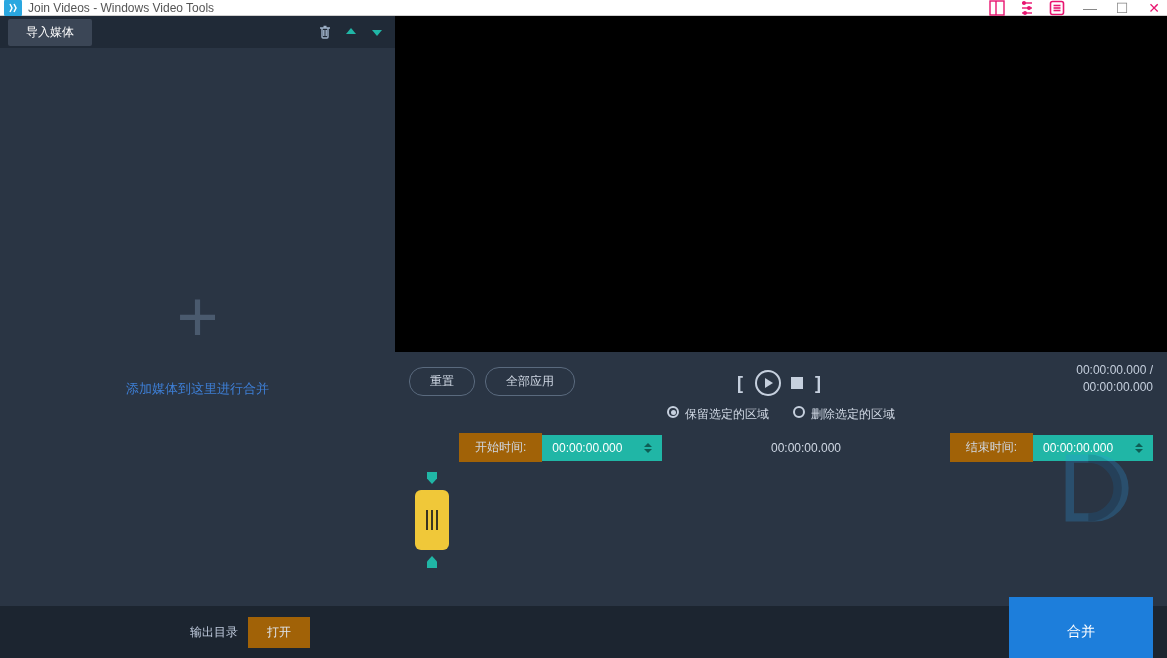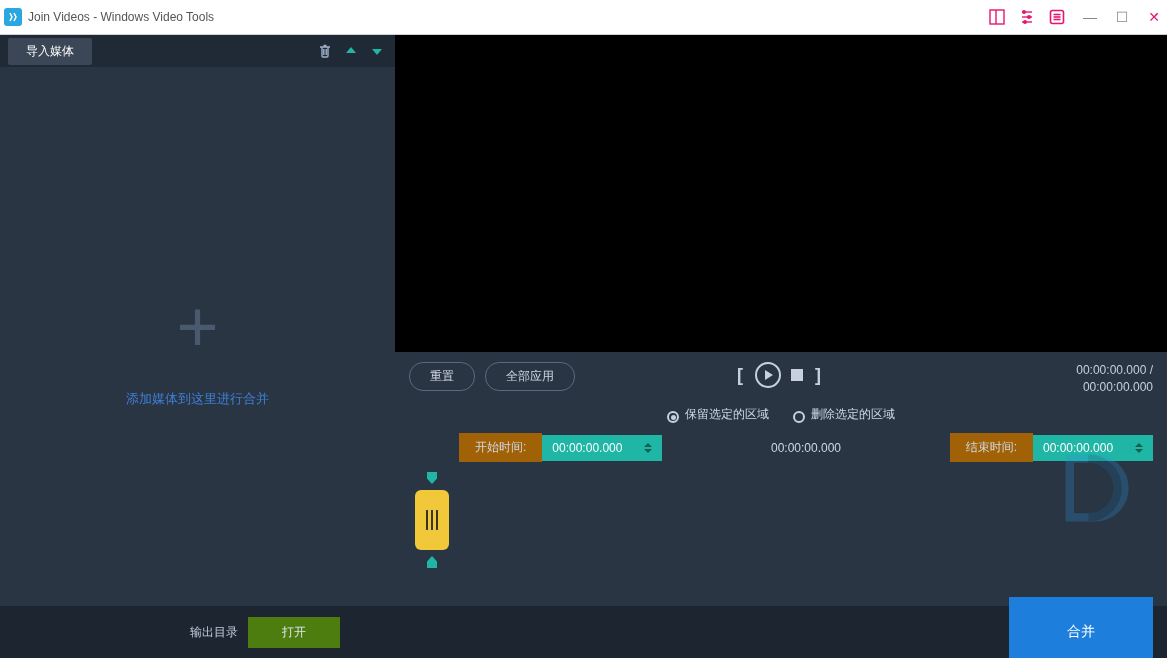--- a/index.html
+++ b/index.html
@@ -1,18 +1,18 @@
 <!DOCTYPE html>
 <html><head>
 <meta charset="utf-8">
 <style>
 * { margin: 0; padding: 0; box-sizing: border-box; font-family: "Microsoft YaHei", "Segoe UI", sans-serif; }
 body { width: 1167px; height: 658px; background: #2a3544; overflow: hidden; display: flex; flex-direction: column; }
 
-.titlebar { height: 35px; background: #fff; display: flex; align-items: center; padding: 0 4px; border-bottom: 1px solid #d0d0d0; }
+.titlebar { height: 16px; background: #fff; display: flex; align-items: center; padding: 0 4px; border-bottom: 1px solid #d0d0d0; }
 .app-icon { width: 18px; height: 18px; background: #2aa7e0; border-radius: 3px; margin-right: 6px; display: flex; align-items: center; justify-content: center; }
 .app-icon svg { width: 12px; height: 12px; }
 .title-text { font-size: 12px; color: #555; flex: 1; }
 .tb-icons { display: flex; gap: 10px; align-items: center; padding-right: 4px; }
 .tb-icon { width: 20px; height: 20px; display: flex; align-items: center; justify-content: center; cursor: pointer; }
 .win-controls { display: flex; gap: 14px; margin-left: 10px; align-items: center; }
 .win-btn { width: 18px; height: 18px; display: flex; align-items: center; justify-content: center; cursor: pointer; color: #888; font-size: 14px; }
 .win-close { color: #e81570; }
 
 .main { flex: 1; display: flex; min-height: 0; }
@@ -23,31 +23,31 @@
 .lp-iconbtn { width: 20px; height: 20px; display: flex; align-items: center; justify-content: center; cursor: pointer; }
 
 .media-drop { flex: 1; display: flex; flex-direction: column; align-items: center; justify-content: center; gap: 28px; }
 .plus-icon { color: #4a5a6e; font-size: 72px; font-weight: 200; line-height: 1; }
 .drop-text { color: #3e7fd6; font-size: 13px; }
 
 .right-panel { flex: 1; background: #202a37; display: flex; flex-direction: column; min-width: 0; }
 .preview { flex: 1; background: #000; }
 .controls { background: #2a3544; padding: 10px 14px 14px; display: flex; flex-direction: column; gap: 10px; }
 
-.row1 { display: flex; align-items: flex-start; gap: 10px; }
+.row1 { display: flex; align-items: flex-end; gap: 10px; }
 .pill-btn { background: transparent; border: 1px solid #5a6a7e; color: #d0d8e4; font-size: 12px; padding: 5px 20px; border-radius: 14px; cursor: pointer; }
 .transport { display: flex; align-items: center; gap: 10px; margin-left: 150px; }
 .bracket { color: #c6d0de; font-size: 18px; font-weight: bold; cursor: pointer; padding: 0 2px; }
 .play-circle { width: 26px; height: 26px; border: 2px solid #c6d0de; border-radius: 50%; display: flex; align-items: center; justify-content: center; cursor: pointer; }
 .play-tri { width: 0; height: 0; border-left: 8px solid #c6d0de; border-top: 5px solid transparent; border-bottom: 5px solid transparent; margin-left: 2px; }
 .stop-sq { width: 12px; height: 12px; background: #c6d0de; cursor: pointer; }
 .timecode { margin-left: auto; text-align: right; color: #c6d0de; font-size: 12px; line-height: 1.4; }
 
 .row2 { display: flex; justify-content: center; gap: 24px; align-items: center; font-size: 12px; color: #d0d8e4; }
-.radio-wrap { display: flex; align-items: flex-end; gap: 6px; cursor: pointer; }
+.radio-wrap { display: flex; align-items: flex-start; gap: 6px; cursor: pointer; }
 .radio { width: 12px; height: 12px; border: 2px solid #c6d0de; border-radius: 50%; display: flex; align-items: center; justify-content: center; }
 .radio.sel::after { content: ""; width: 5px; height: 5px; background: #c6d0de; border-radius: 50%; }
 
 .row3 { display: flex; align-items: center; gap: 0; }
 .time-label { background: #a16207; color: #d0d8e4; font-size: 12px; padding: 6px 16px; cursor: default; }
 .time-field { background: #20b6a6; color: #fff; font-size: 12px; padding: 6px 10px; width: 120px; display: flex; align-items: center; justify-content: space-between; }
 .spin-arrows { display: flex; flex-direction: column; gap: 2px; }
 .spin-arrows span { width: 0; height: 0; border-left: 4px solid transparent; border-right: 4px solid transparent; cursor: pointer; }
 .spin-up { border-bottom: 4px solid #0d5e55; }
 .spin-dn { border-top: 4px solid #0d5e55; }
@@ -58,21 +58,21 @@
 .tl-handle { position: absolute; left: 6px; top: 18px; width: 34px; height: 60px; background: #f0c839; border-radius: 6px; display: flex; align-items: center; justify-content: center; gap: 3px; cursor: grab; }
 .tl-handle::before, .tl-handle::after, .tl-handle span { content: ""; width: 2px; height: 20px; background: #3a3420; }
 .tl-end { position: absolute; left: 18px; top: 84px; width: 10px; height: 12px; background: #20b6a6; clip-path: polygon(50% 0, 100% 45%, 100% 100%, 0 100%, 0 45%); }
 
 .watermark { position: absolute; right: 16px; bottom: 58px; opacity: 0.28; pointer-events: none; }
 
 .footer { height: 52px; background: #1c2530; display: flex; align-items: center; padding: 0 14px 0 190px; gap: 0; }
 .out-label { color: #bfcadc; font-size: 12px; margin-right: 4px; }
 .out-path { flex: 0 0 380px; background: transparent; border: 1px solid #20b6a6; color: #bfcadc; font-size: 11px; padding: 6px 34px 6px 8px; position: relative; }
 .folder-icon { position: absolute; right: 6px; top: 50%; transform: translateY(-50%); cursor: pointer; }
-.open-btn { background: #4d7c0f; border: none; color: #dfe6f0; font-size: 12px; padding: 7px 34px; cursor: pointer; margin-left: 6px; }
+.open-btn { background: #a16207; border: none; color: #dfe6f0; font-size: 12px; padding: 7px 19px; cursor: pointer; margin-left: 6px; }
 .merge-btn { margin-left: auto; background: #1d7edb; border: none; color: #fff; font-size: 14px; padding: 26px 58px; cursor: pointer; }
 </style>
 </head>
 <body>
 
 <div class="titlebar">
   <div class="app-icon">
     <svg viewBox="0 0 24 24" fill="none" stroke="#fff" stroke-width="3">
         <path d="M6 4l4 8-4 8M14 4l4 8-4 8"></path>
       </svg>

